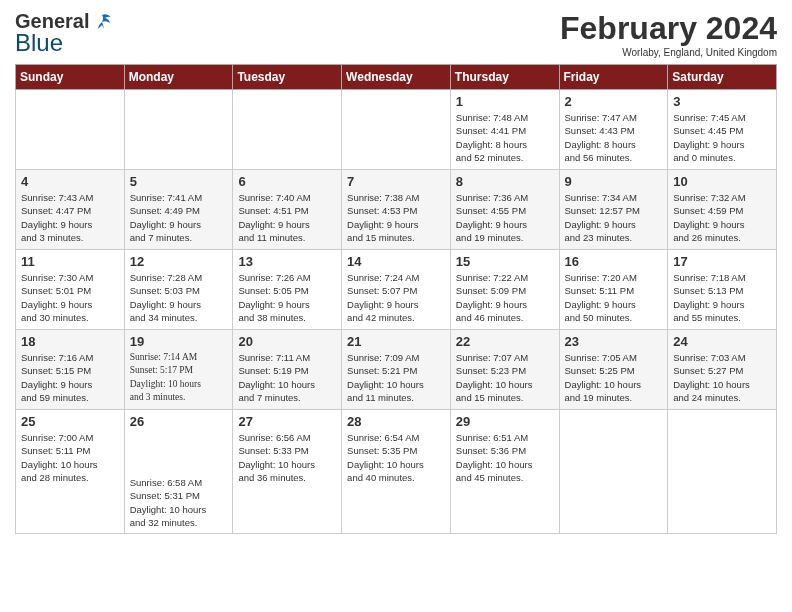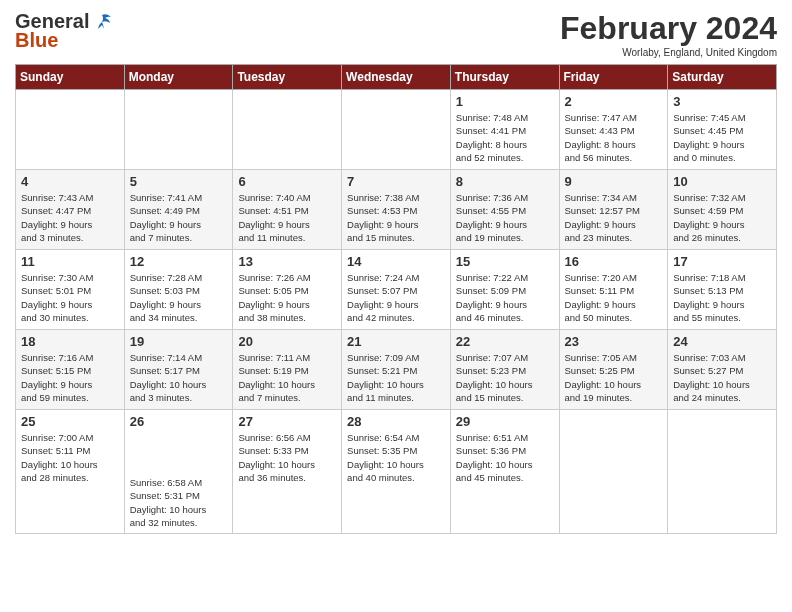--- a/index.html
+++ b/index.html
@@ -82,21 +82,21 @@
 
 <div class="header">
   <div class="logo">
     <div style="display:flex;align-items:center;">
       <span style="font-size:20px;font-weight:bold;color:#333;">General</span>
       <svg width="22" height="22" viewBox="0 0 22 22" style="margin-left:2px;">
         <path d="M11 4 Q16 2 20 6 Q17 5 14 7 Q18 8 19 12 Q15 9 11 11 Q13 7 11 4Z" fill="#1a6bbf"></path>
         <path d="M11 11 Q8 13 7 18 L11 14 L13 18 Q12 13 11 11Z" fill="#1a6bbf"></path>
       </svg>
     </div>
-    <span style="font-size:20px;font-weight:bold;color:#c2410c;margin-top:-4px;">Blue</span>
+    <span style="font-size:24px;font-weight:normal;color:#0c4a6e;margin-top:-4px;">Blue</span>
   </div>
   <div class="title-block">
     <div class="month-title">February 2024</div>
     <div class="location">Worlaby, England, United Kingdom</div>
   </div>
 </div>
 
 <table>
   <thead>
     <tr>
@@ -242,21 +242,21 @@
       <tr>
         <td>
           <span class="day-number">18</span>
           <div class="day-detail" style="white-space: pre-line;">Sunrise: 7:16 AM
 Sunset: 5:15 PM
 Daylight: 9 hours
 and 59 minutes.</div>
         </td>
         <td>
           <span class="day-number">19</span>
-          <div class="day-detail" style="white-space: pre-line;">Sunrise: 7:14 AM
+          <div class="day-detail" style="white-space: pre-line; font-family: Liberation Serif, serif;">Sunrise: 7:14 AM
 Sunset: 5:17 PM
 Daylight: 10 hours
 and 3 minutes.</div>
         </td>
         <td>
           <span class="day-number">20</span>
           <div class="day-detail" style="white-space: pre-line;">Sunrise: 7:11 AM
 Sunset: 5:19 PM
 Daylight: 10 hours
 and 7 minutes.</div>

